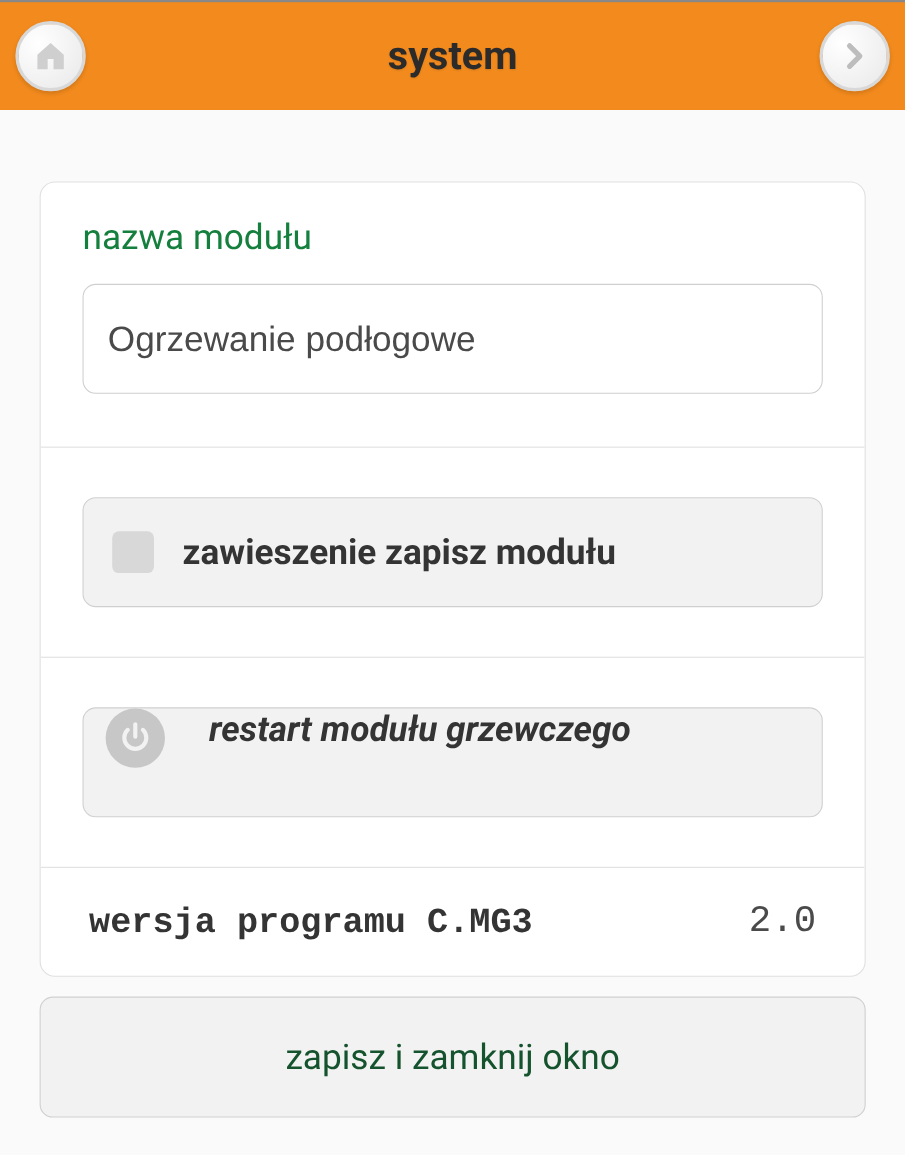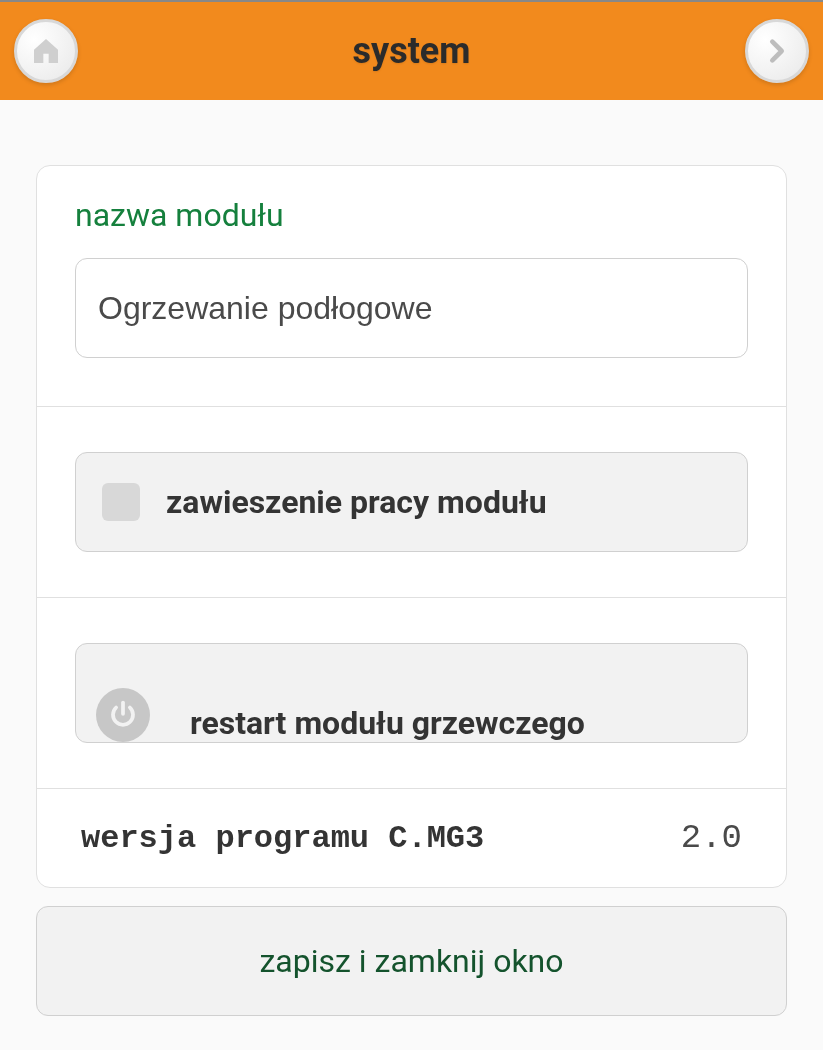--- a/index.html
+++ b/index.html
@@ -96,24 +96,25 @@
       font-size: 32px;
       font-weight: 700;
       color: #343434;
     }
     .action-row {
       width: 100%;
       height: 100px;
       border: 1px solid #d0d0d0;
       border-radius: 12px;
       display: flex;
-      align-items: flex-end;
+      align-items: flex-start;
       padding: 0 20px;
       background: #f2f2f2;
       cursor: pointer;
+      font-style: italic;
     }
     .power-icon-wrap {
       width: 54px;
       height: 54px;
       border-radius: 50%;
       background: #c7c7c7;
       display: flex;
       align-items: center;
       justify-content: center;
       margin-right: 40px;
@@ -183,21 +184,21 @@
   <div class="card">
 
     <div class="card-section">
       <div class="section-label">nazwa modułu</div>
       <input class="text-input" type="text" value="Ogrzewanie podłogowe" style="">
     </div>
 
     <div class="card-section section-tight">
       <div class="checkbox-row">
         <div class="checkbox-box"></div>
-        <div class="checkbox-label">zawieszenie pracy modułu</div>
+        <div class="checkbox-label">zawieszenie zapisz modułu</div>
       </div>
     </div>
 
     <div class="card-section section-tight">
       <div class="action-row">
         <div class="power-icon-wrap">
           <svg width="30" height="30" viewBox="0 0 24 24" fill="none">
             <path d="M12 2 V11" stroke="#f2f2f2" stroke-width="3" stroke-linecap="round"></path>
             <path d="M6.5 6 A8 8 0 1 0 17.5 6" stroke="#f2f2f2" stroke-width="3" stroke-linecap="round" fill="none"></path>
           </svg>

